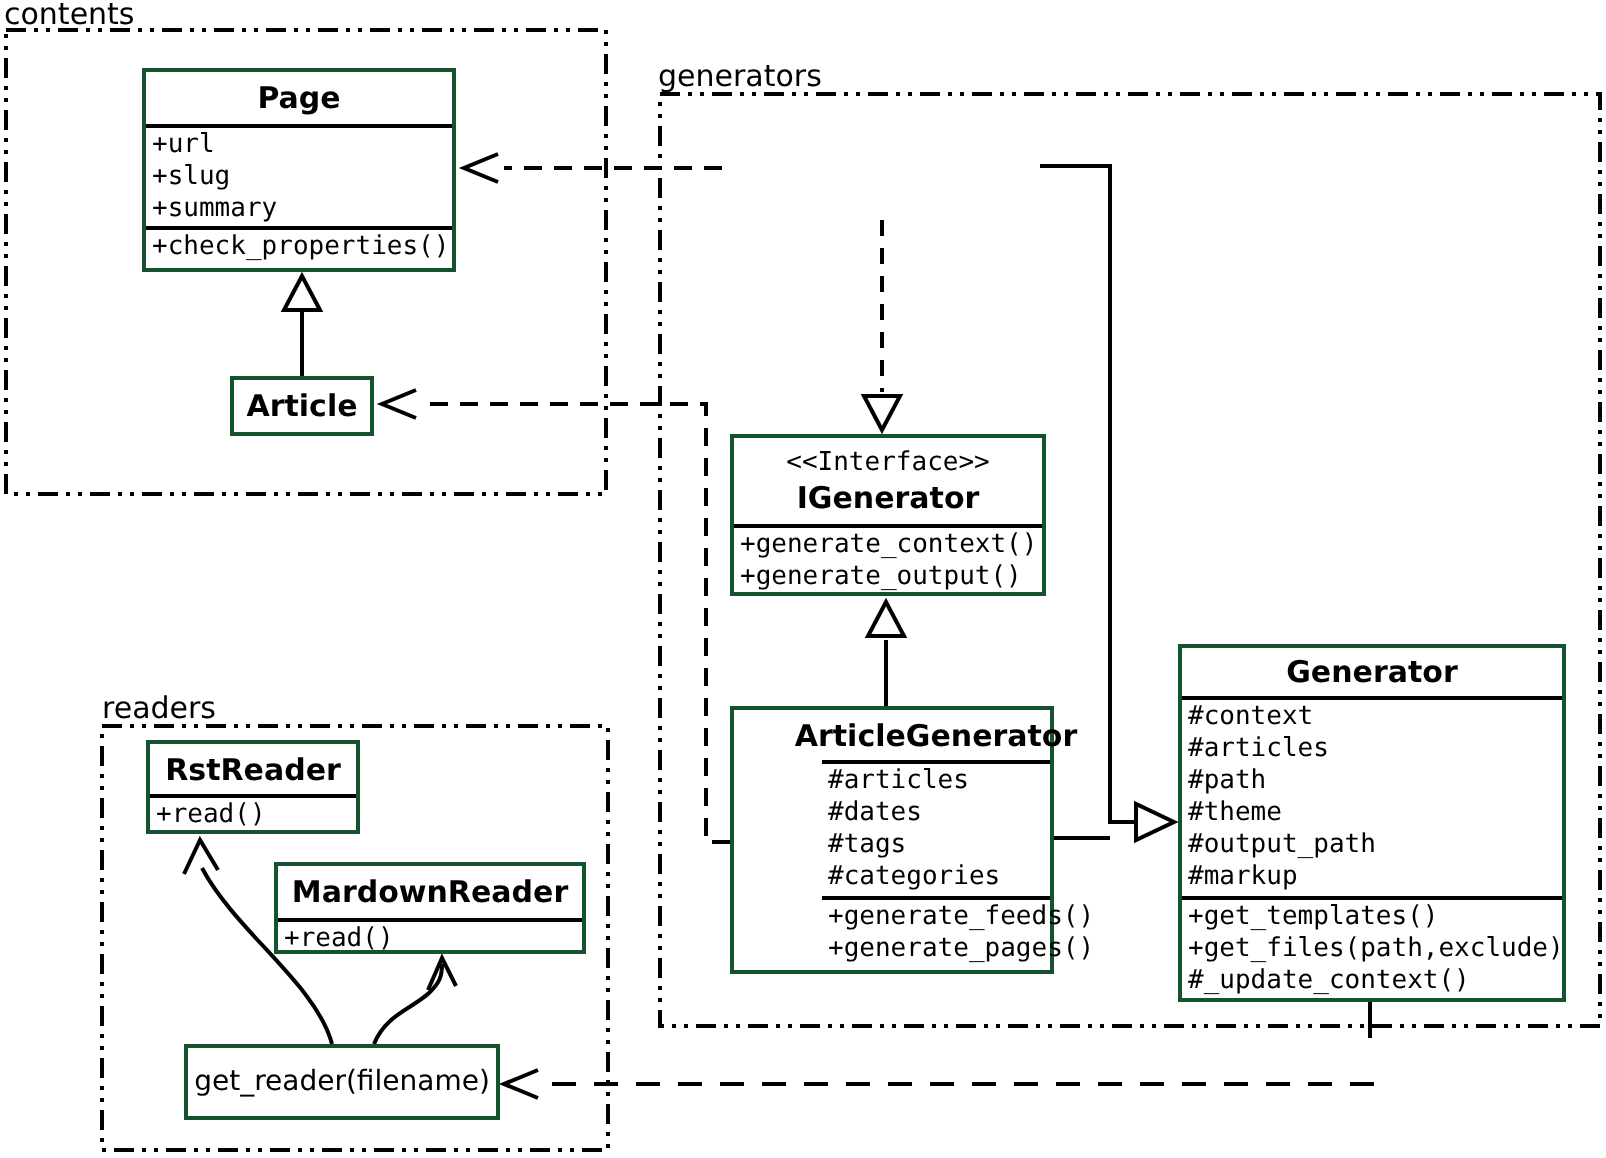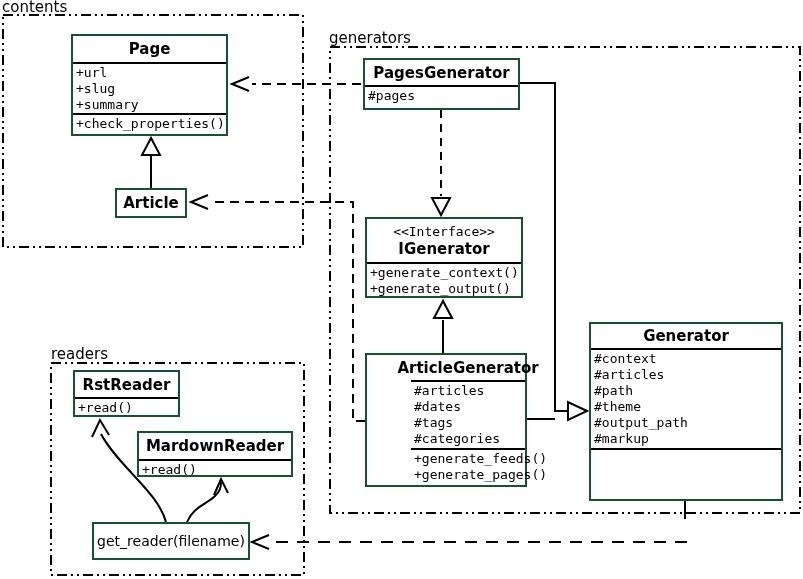--- a/index.html
+++ b/index.html
@@ -98,26 +98,20 @@
       </div>
     <div class="c-members">
         <div>+check_properties()</div>
       </div>
   </div>
 
   <div class="uml-class" id="box-article">
     <div class="c-title no-div" style="height:100%;">Article</div>
   </div>
 
-  <div class="uml-class" id="box-pagesgen">
-    <div class="c-title">PagesGenerator</div>
-    <div class="c-members">
-        <div>#pages</div>
-      </div>
-  </div>
 
   <div class="uml-class" id="box-igen">
     <div class="c-title">
       <span class="stereotype">&lt;&lt;Interface&gt;&gt;</span>
       <span>IGenerator</span>
     </div>
     <div class="c-members">
         <div>+generate_context()</div>
         <div>+generate_output()</div>
       </div>
@@ -140,20 +134,25 @@
   <div class="uml-class" id="box-generator">
     <div class="c-title">Generator</div>
     <div class="c-members a div-bottom">
         <div>#context</div>
         <div>#articles</div>
         <div>#path</div>
         <div>#theme</div>
         <div>#output_path</div>
         <div>#markup</div>
       </div>
+    <div class="c-members">
+        <div>+get_templates()</div>
+        <div>+get_files(path,exclude)</div>
+        <div>#_update_context()</div>
+      </div>
   </div>
 
   <div class="uml-class" id="box-rstreader">
     <div class="c-title">RstReader</div>
     <div class="c-members">
         <div>+read()</div>
       </div>
   </div>
 
   <div class="uml-class" id="box-mardown">

